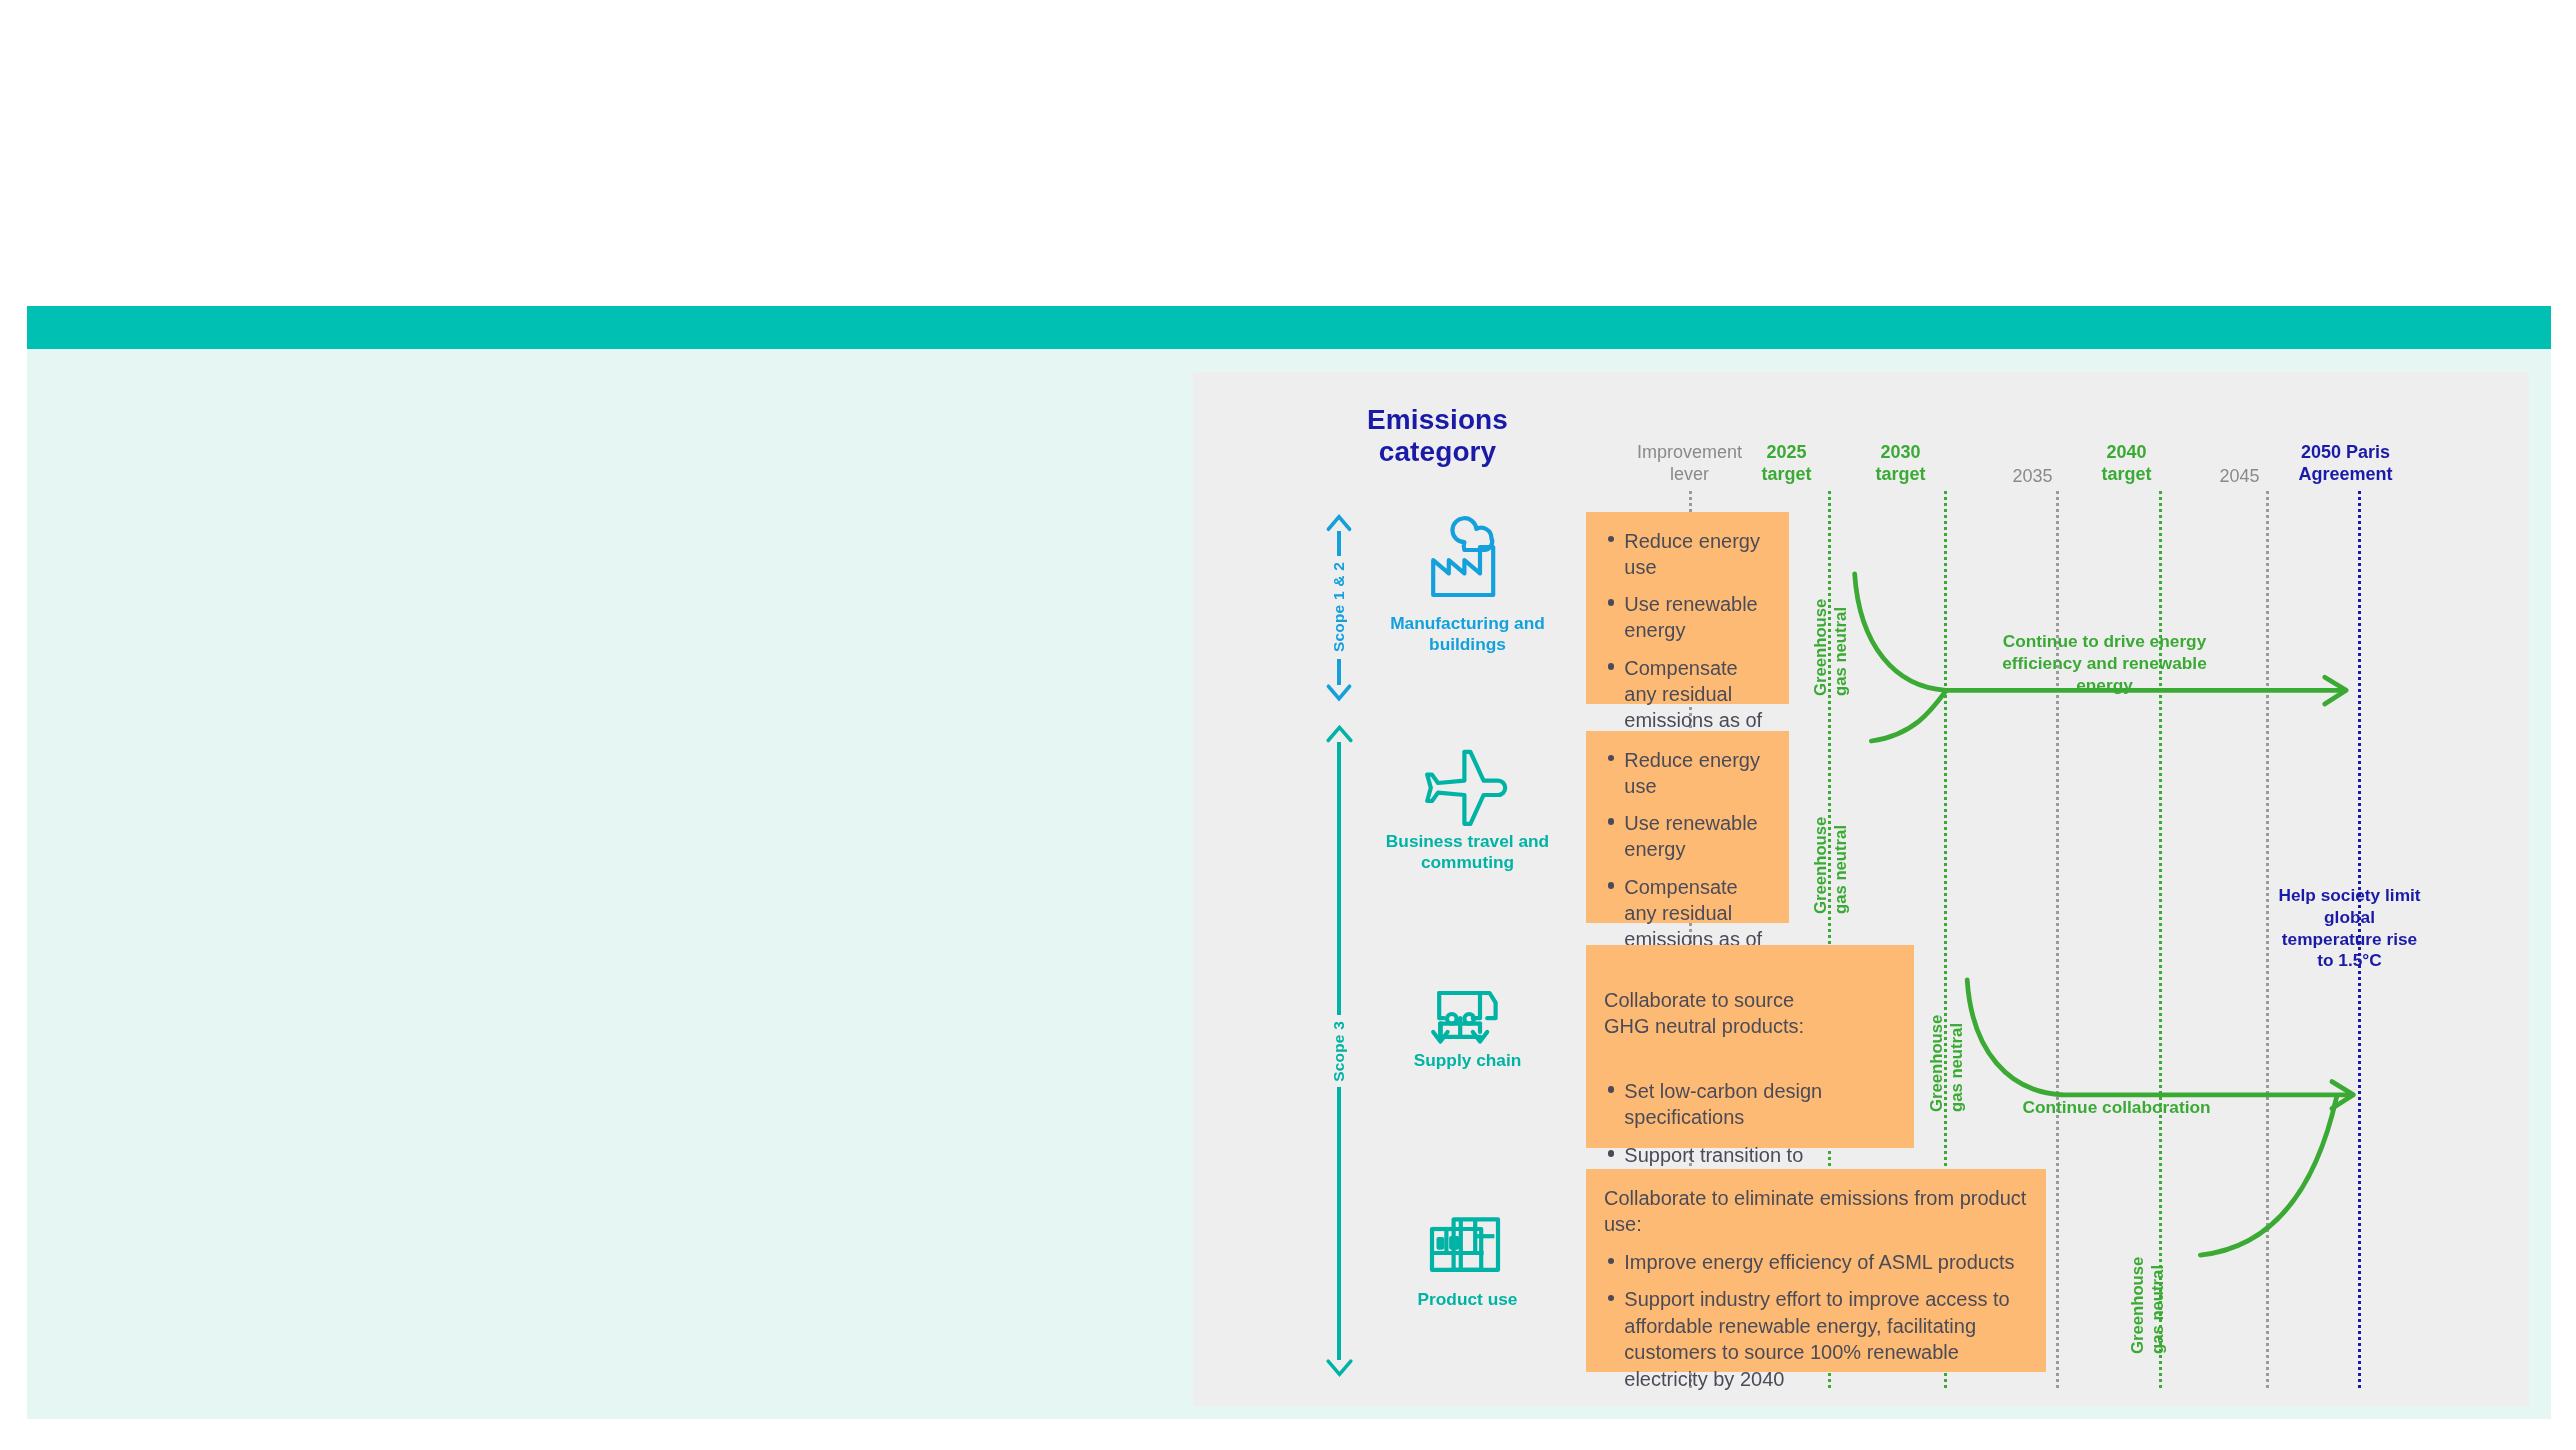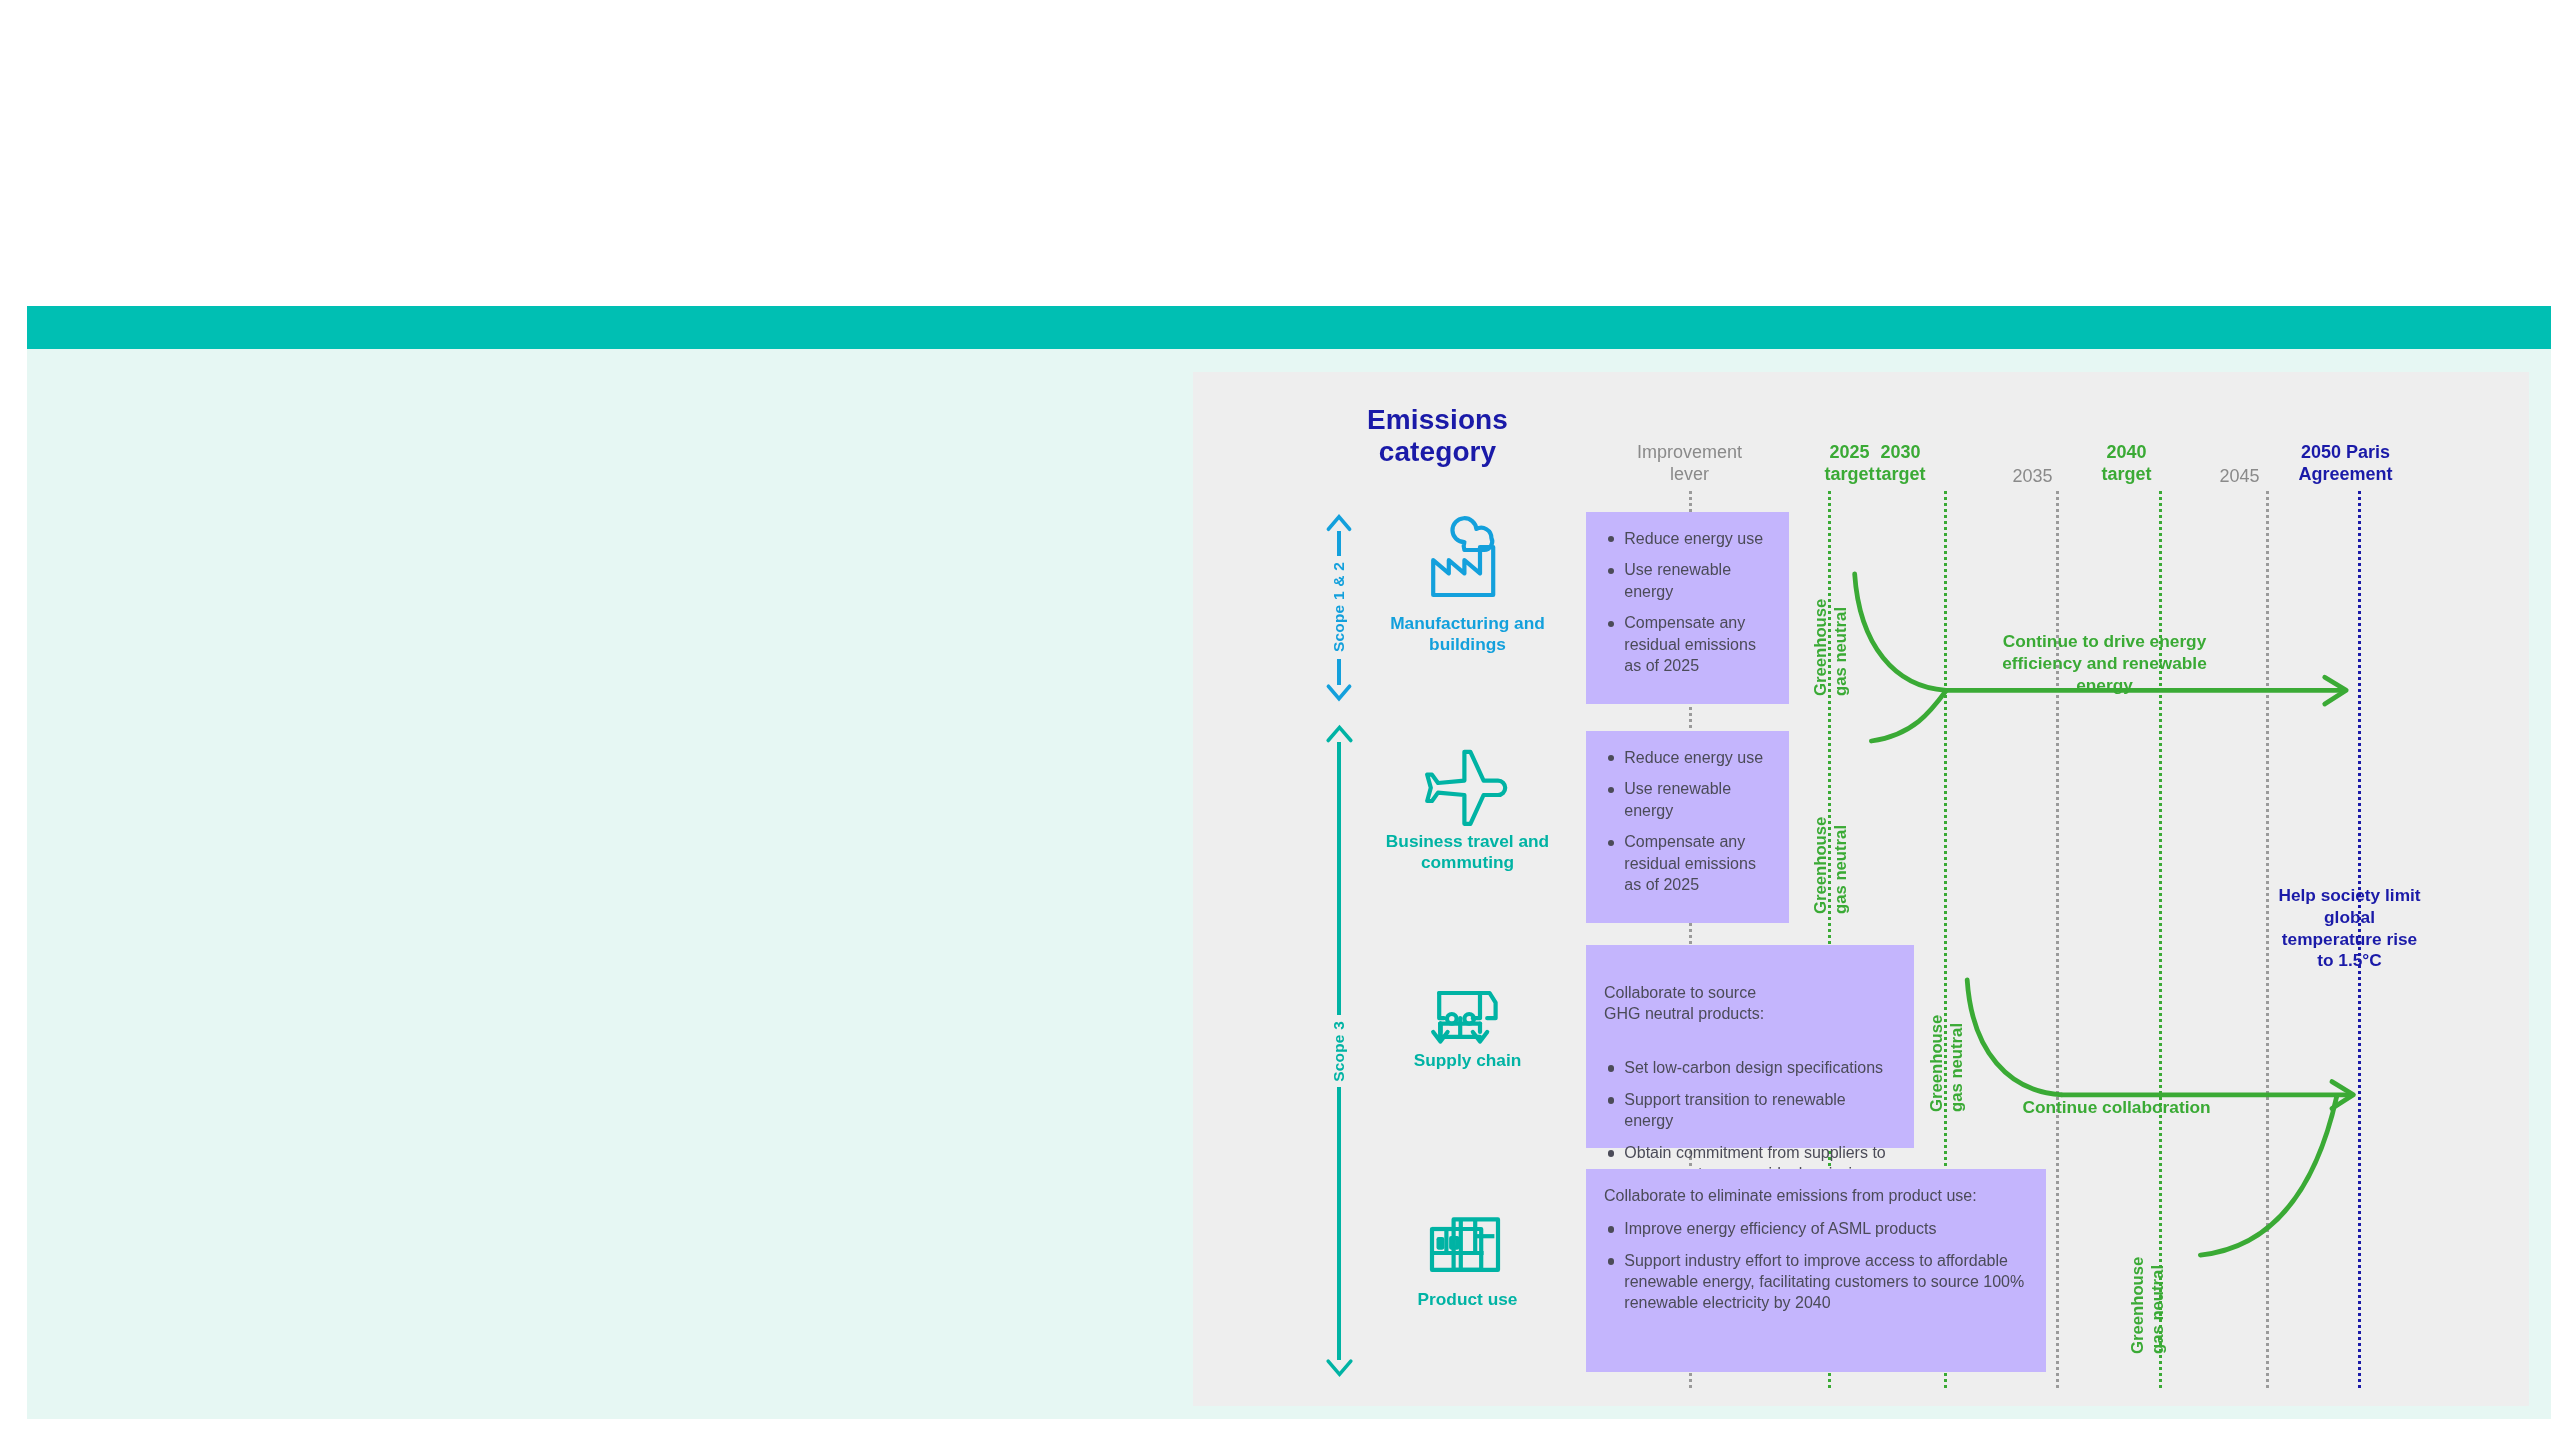--- a/index.html
+++ b/index.html
@@ -113,25 +113,25 @@
     font-size: 17.3px;
     font-weight: bold;
     line-height: 1.2;
     margin-top: 6px;
   }
   .cat .icon-wrap { height: 90px; display: flex; align-items: flex-end; justify-content: center; }
 
   
   .card {
     position: absolute;
-    background: #c4b5fd;
+    background: #fdba74;
     padding: 15.5px 18px 16.7px 18px;
     box-sizing: border-box;
     color: #4b4b58;
-    font-size: 16px;
+    font-size: 20px;
     line-height: 1.32;
   }
   .card .card-intro { margin: 0 0 12px 0; }
   .card ul { margin: 0; padding: 0; list-style: none; }
   .card li {
     position: relative;
     padding-left: 20.3px;
     margin-bottom: 10.8px;
   }
   .card li:last-child { margin-bottom: 0; }
@@ -184,21 +184,21 @@
 
   <div class="teal-bar"></div>
   <div class="mint-body"></div>
 
   <div class="panel"></div>
 
   <div class="emissions-category">Emissions category</div>
 
   <div class="col-head two-line gray" style="left:1621px;">Improvement
 lever</div>
-  <div class="col-head two-line green" style="left:1781px;">2025
+  <div class="col-head two-line green" style="left:1718px;">2025
 target</div>
   <div class="col-head two-line green" style="left:1832px;">2030
 target</div>
   <div class="col-head two-line gray" style="left:1964px; top:465px;">2035</div>
   <div class="col-head two-line green" style="left:2058px;">2040
 target</div>
   <div class="col-head two-line gray" style="left:2171px; top:465px;">2045</div>
   <div class="col-head two-line navy" style="left:2277px;">2050 Paris
 Agreement</div>
 

